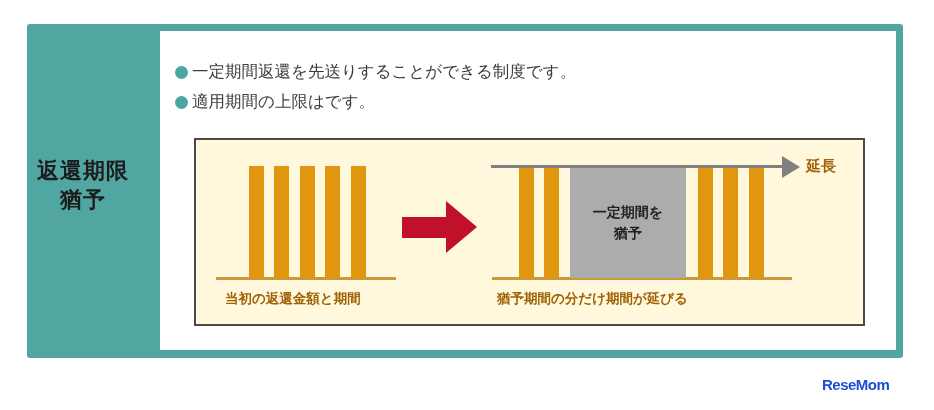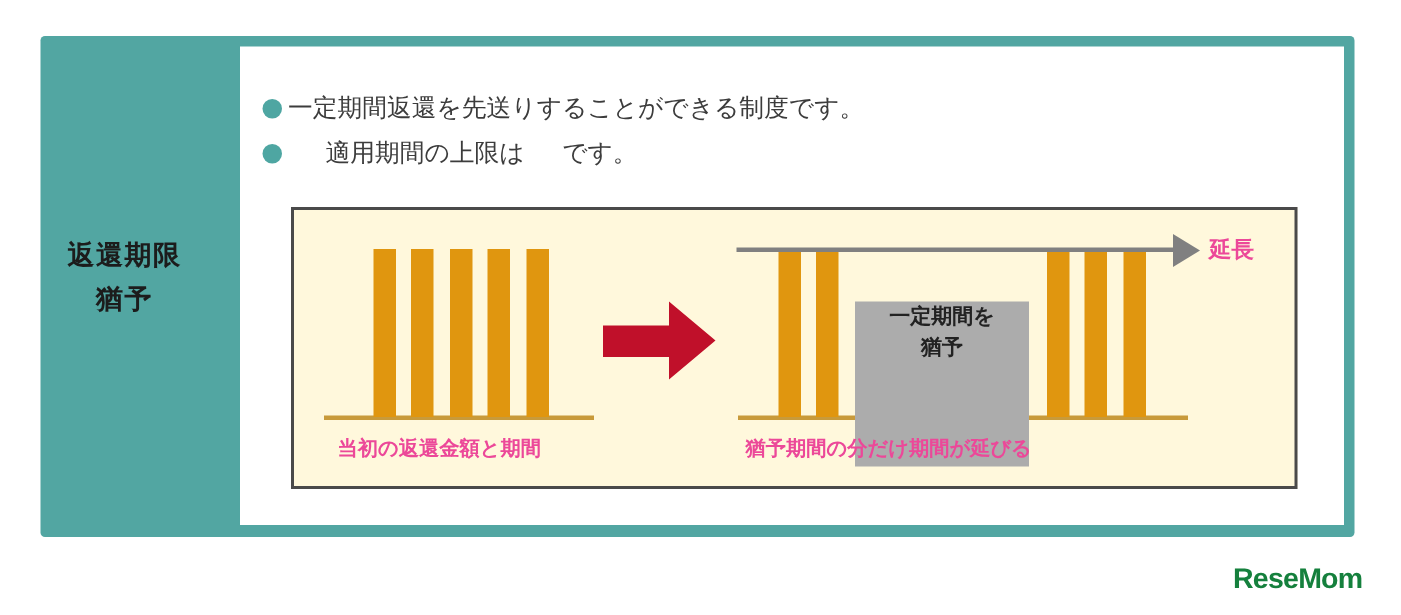--- a/index.html
+++ b/index.html
@@ -1,45 +1,45 @@
 <!DOCTYPE html>
 <html><head>
 <meta charset="utf-8">
 <style>
   html,body{margin:0;padding:0;}
   body{width:934px;height:410px;background:#ffffff;position:relative;overflow:hidden;font-family:"DejaVu Sans","Liberation Sans",sans-serif;}
   .outer{position:absolute;left:27px;top:24px;width:876px;height:334px;background:#52a6a2;border-radius:3px;}
-  .left-title{position:absolute;left:27px;top:156px;width:112px;text-align:center;font-size:18px;font-weight:bold;color:#1c1c1c;line-height:29px;letter-spacing:1px;}
+  .left-title{position:absolute;left:27px;top:156px;width:112px;text-align:center;font-size:22px;font-weight:bold;color:#1c1c1c;line-height:29px;letter-spacing:1px;}
   .inner{position:absolute;left:160px;top:31px;width:736px;height:319px;background:#ffffff;}
   .bullet-line{position:absolute;left:175px;font-size:16.5px;color:#3c3c3c;white-space:nowrap;display:flex;align-items:center;}
   .dot{display:inline-block;width:13px;height:13px;border-radius:50%;background:#4ea6a2;margin-right:4px;}
   .red{color:#c0102a;font-weight:bold;}
   .diagram{position:absolute;left:194px;top:138px;width:671px;height:188px;background:#fff8dc;border:2px solid #4a4a4a;box-sizing:border-box;}
   .bar{position:absolute;background:#e0960f;}
   .baseline{position:absolute;height:3px;background:#c89a3a;}
-  .cap-text{position:absolute;font-size:13.5px;font-weight:bold;color:#ec4899;white-space:nowrap;}
-  .gray-block{position:absolute;background:#acacac;color:#222;font-size:14px;font-weight:bold;text-align:center;display:flex;justify-content:center;line-height:21px;margin-top:33px;}
+  .cap-text{position:absolute;font-size:13.5px;font-weight:bold;color:#a16207;white-space:nowrap;}
+  .gray-block{position:absolute;background:#acacac;color:#222;font-size:14px;font-weight:bold;text-align:center;display:flex;align-items:center;justify-content:center;line-height:21px;}
   .gray-line{position:absolute;height:3px;background:#808080;}
-  .logo{position:absolute;left:822px;top:376px;font-size:19px;font-weight:bold;color:#15803d;font-family:"Liberation Sans",sans-serif;letter-spacing:-0.5px;}
+  .logo{position:absolute;left:822px;top:376px;font-size:15px;font-weight:bold;color:#1d4ed8;font-family:"Liberation Sans",sans-serif;letter-spacing:-0.5px;}
 </style>
 </head>
 <body>
 
 <div class="outer"></div>
 <div class="left-title">
   <div>返還期限</div>
   <div>猶予</div>
 </div>
 <div class="inner"></div>
 
 <div class="bullet-line" style="top:61px;">
   <span class="dot"></span>
   <span>一定期間返還を先送りすることができる制度です。</span>
 </div>
-<div class="bullet-line" style="top:91px;gap:25px;">
+<div class="bullet-line" style="top:91px;">
   <span class="dot"></span>
   <span>適用期間の上限は</span>
     <span>です。</span>
 </div>
 
 <div class="diagram"></div>
 
 <div class="baseline" style="left:216px;top:277px;width:180px;"></div>
 <div class="bar" style="left:249px;top:166px;width:15px;height:112px;"></div>
 <div class="bar" style="left:274px;top:166px;width:15px;height:112px;"></div>

